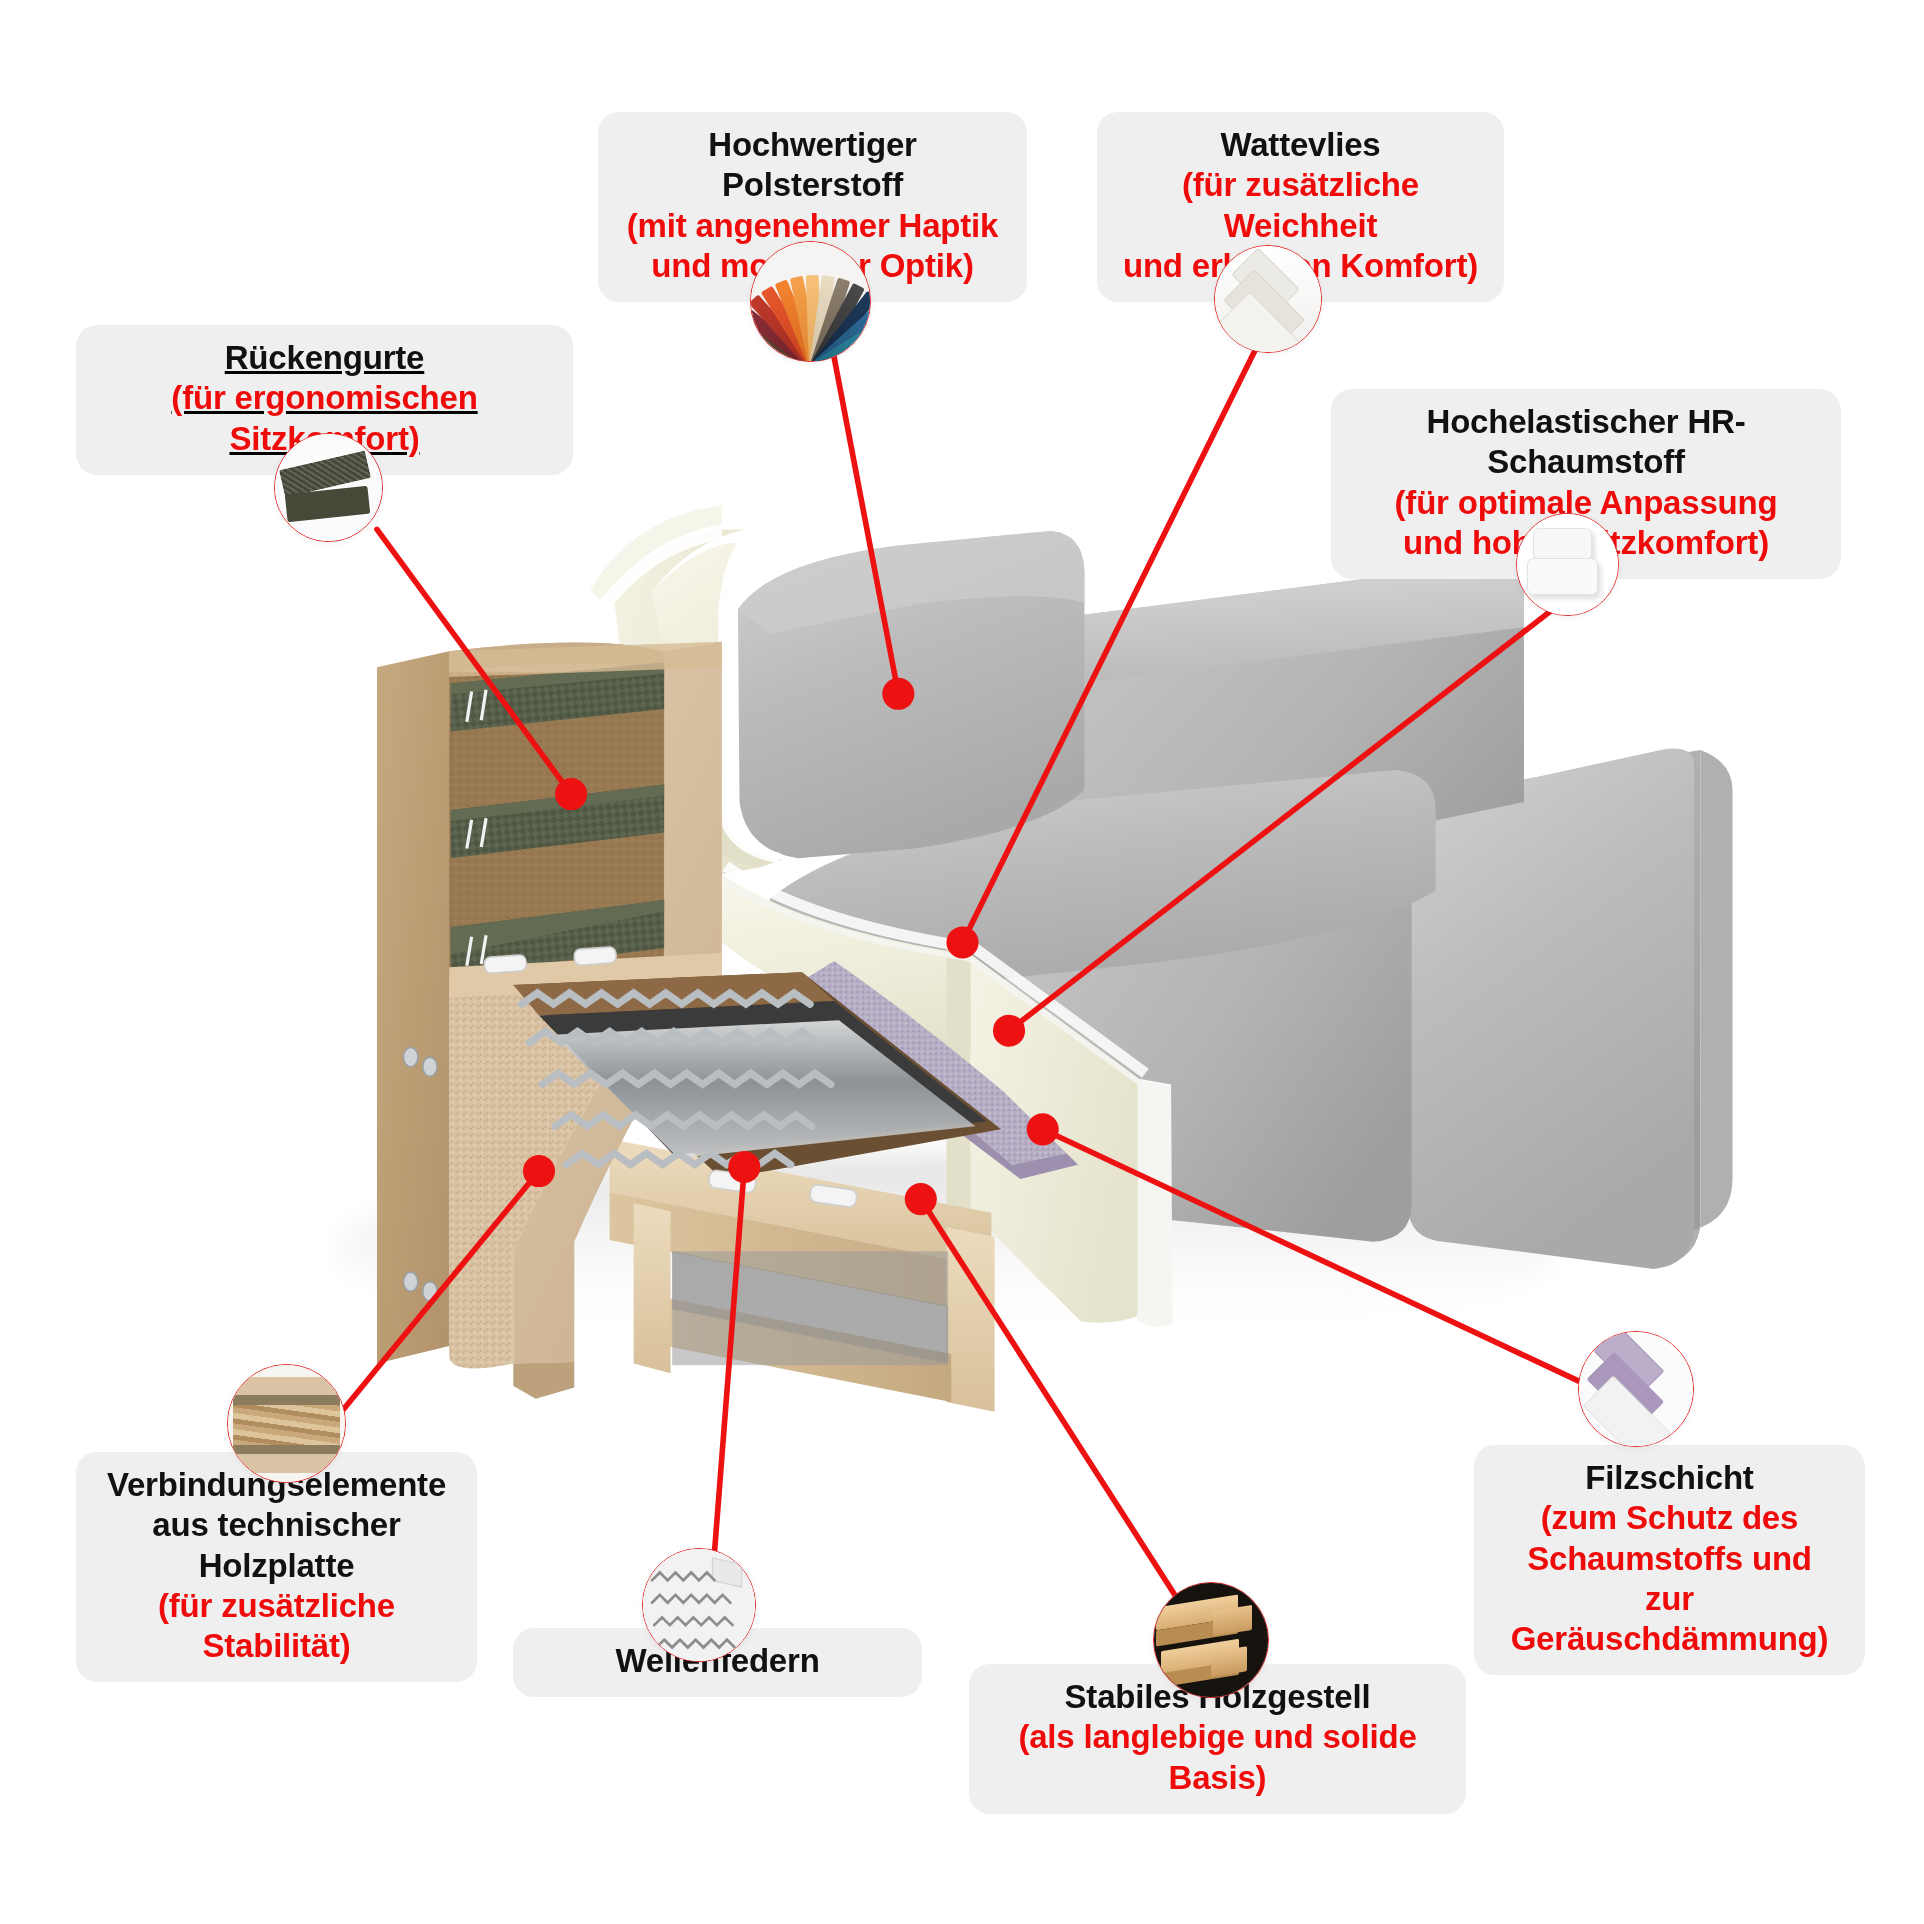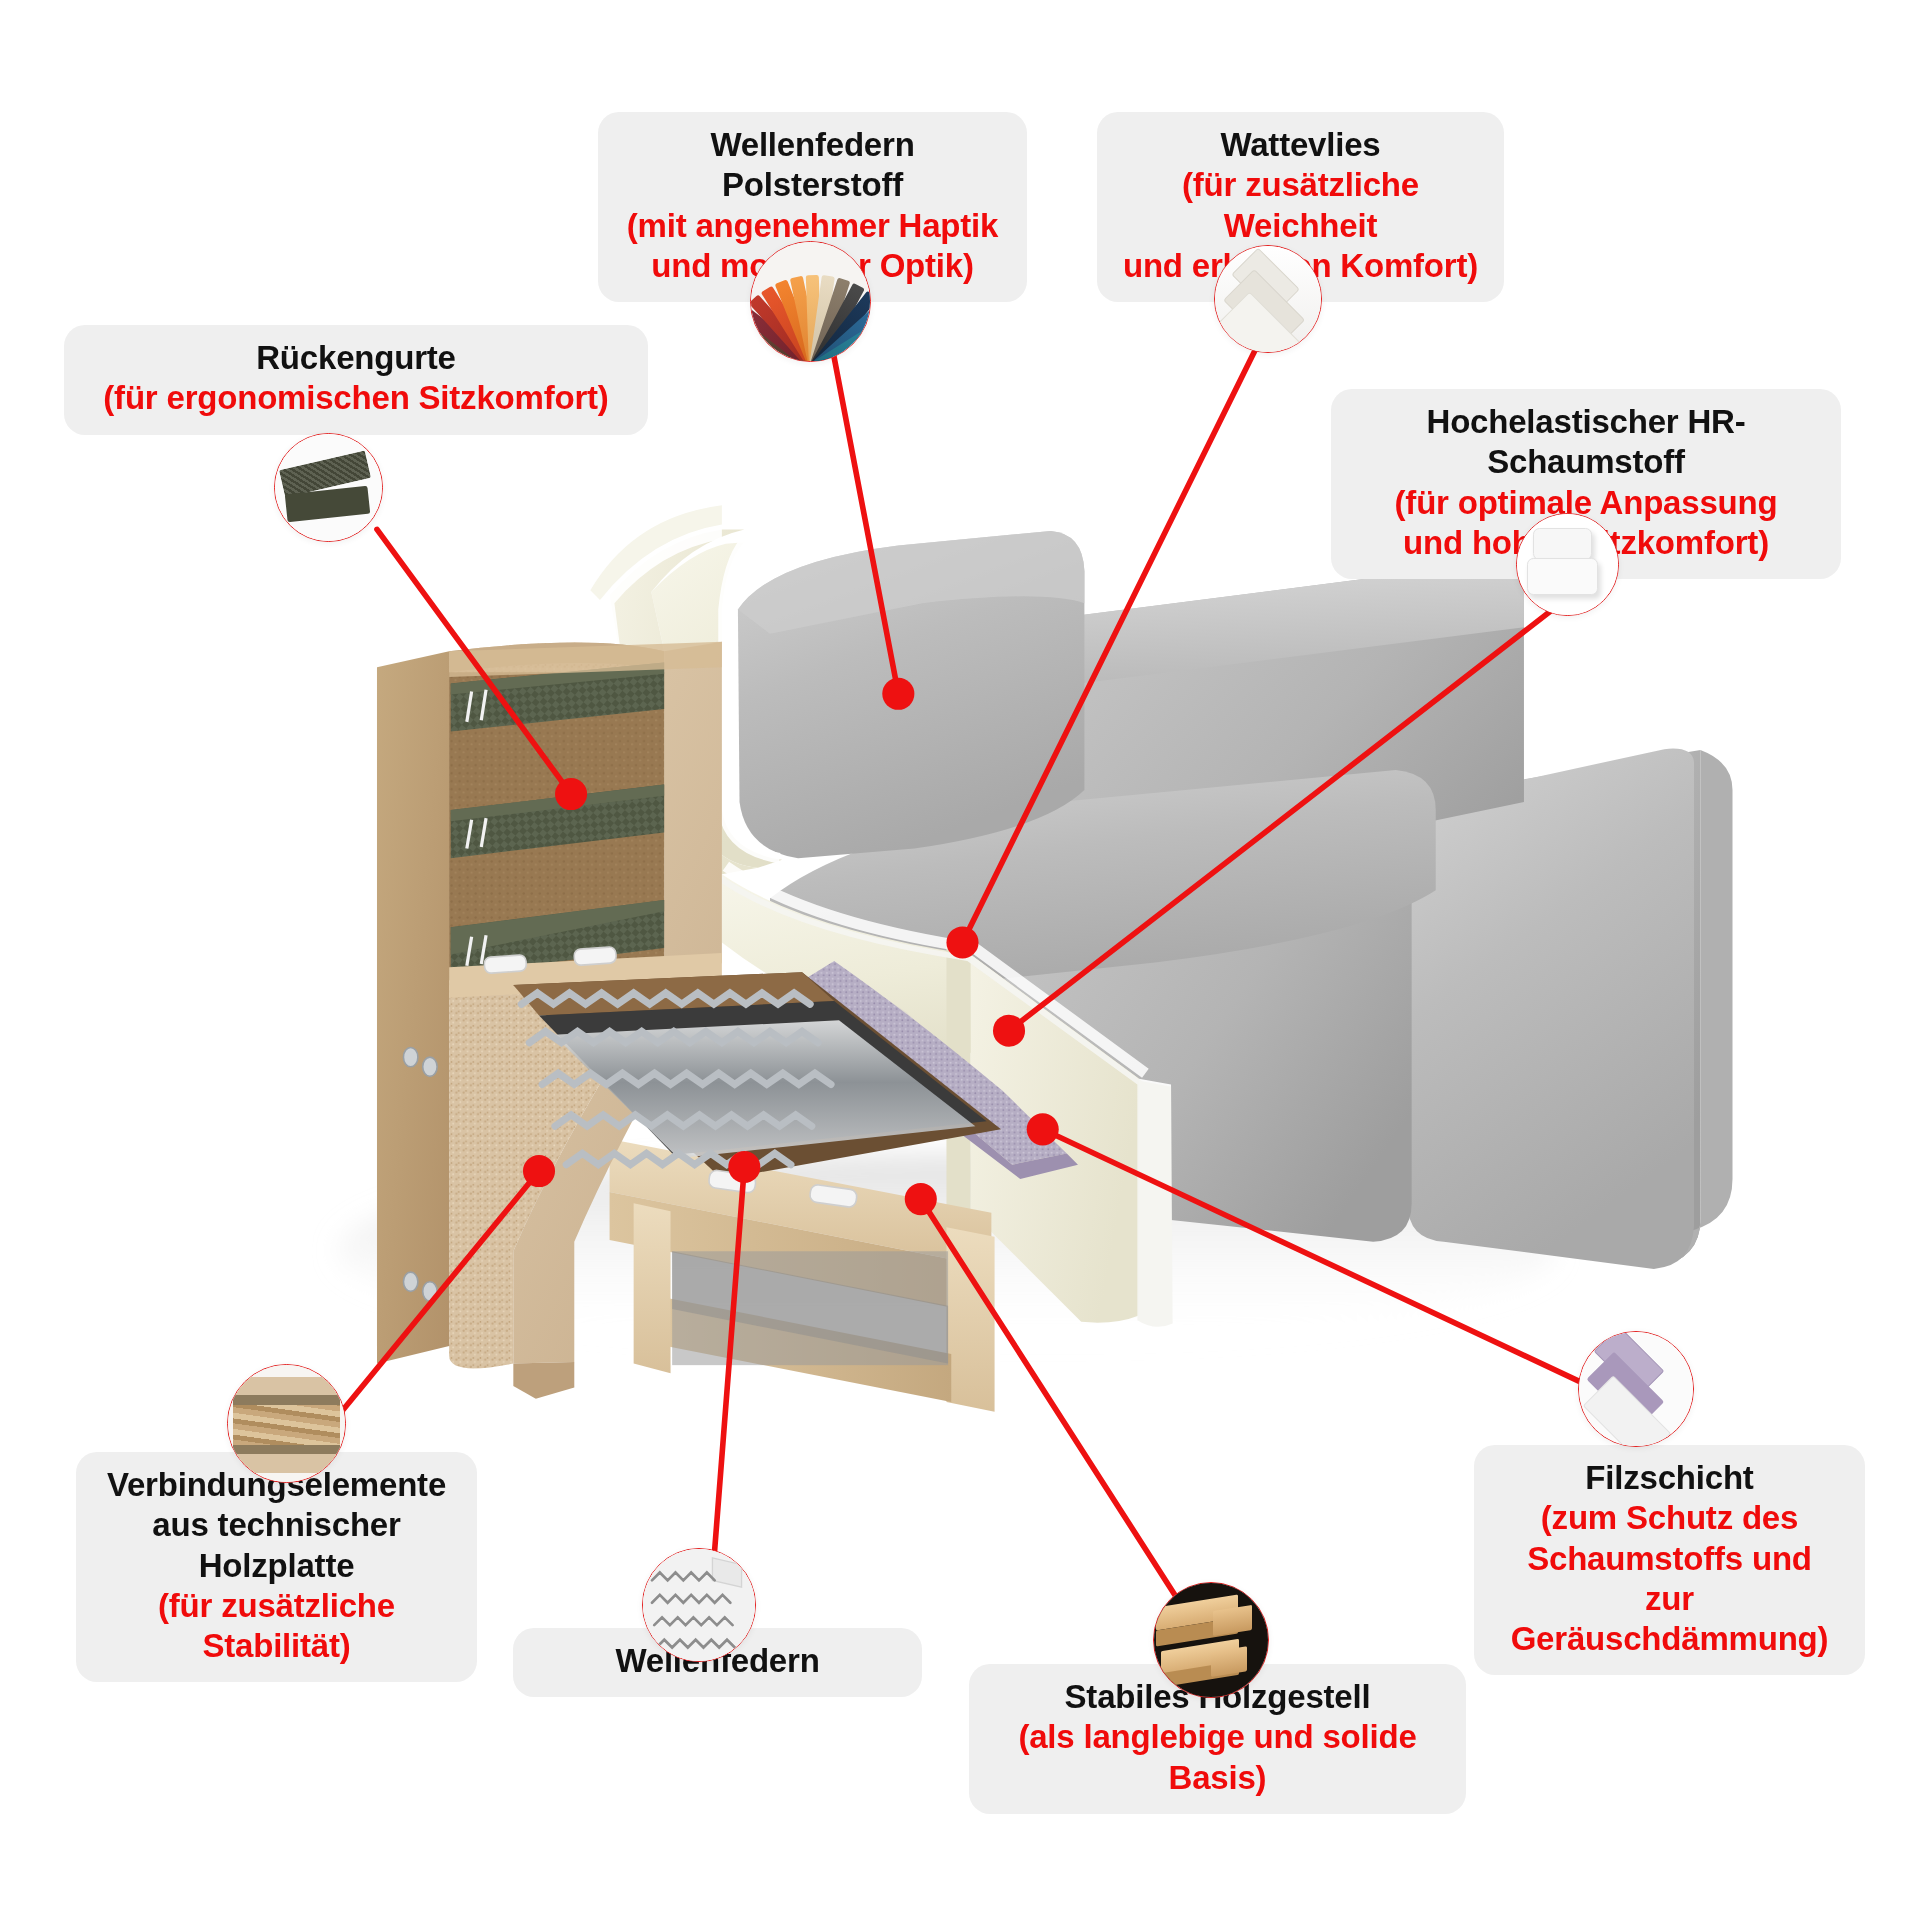--- a/index.html
+++ b/index.html
@@ -311,21 +311,21 @@
       <circle cx="1258" cy="1285" r="20"></circle>
       <circle cx="712" cy="990" r="20"></circle>
       <circle cx="672" cy="1460" r="20"></circle>
       <circle cx="928" cy="1455" r="20"></circle>
       <circle cx="1148" cy="1495" r="20"></circle>
       <circle cx="1300" cy="1408" r="20"></circle>
     </g>
   </svg>
 
   <div class="callout" style="left:598px;top:112px;width:429px;">
-    <span class="ttl">Wellenfedern Polsterstoff</span>
+    <span class="ttl">Hochwertiger Polsterstoff</span>
     <span class="sub">(mit angenehmer Haptik
 und moderner Optik)</span>
   </div>
   <div class="thumb" style="left:750px;top:241px;width:119px;height:119px;">
     <div class="inner fan">
       <i style="background:linear-gradient(#6b4a3a,#4d3326);transform:rotate(-62deg)"></i>
       <i style="background:linear-gradient(#8c2f3a,#6d1f28);transform:rotate(-52deg)"></i>
       <i style="background:linear-gradient(#c0392b,#9b2a20);transform:rotate(-42deg)"></i>
       <i style="background:linear-gradient(#e8572c,#c3401d);transform:rotate(-32deg)"></i>
       <i style="background:linear-gradient(#f3842f,#d4661c);transform:rotate(-22deg)"></i>
@@ -358,21 +358,21 @@
     <span class="sub">(für optimale Anpassung
 und hohen Sitzkomfort)</span>
   </div>
   <div class="thumb" style="left:1516px;top:513px;width:101px;height:101px;">
     <div class="inner foam">
       <b style="left:16%;top:14%;width:56%;height:30%;"></b>
       <b style="left:10%;top:44%;width:68%;height:34%;background:#fafafa;"></b>
     </div>
   </div>
 
-  <div class="callout" style="left:64px;top:325px;width:584px;">
+  <div class="callout" style="left:76px;top:325px;width:497px;text-decoration:underline;">
     <span class="ttl">Rückengurte</span>
     <span class="sub">(für ergonomischen Sitzkomfort)</span>
   </div>
   <div class="thumb" style="left:274px;top:433px;width:107px;height:107px;">
     <div class="inner strap">
       <b style="left:6%;top:24%;width:82%;height:26%;transform:rotate(-13deg);"></b>
       <b style="left:10%;top:52%;width:78%;height:26%;transform:rotate(-6deg);background:#454938;"></b>
     </div>
   </div>
 

